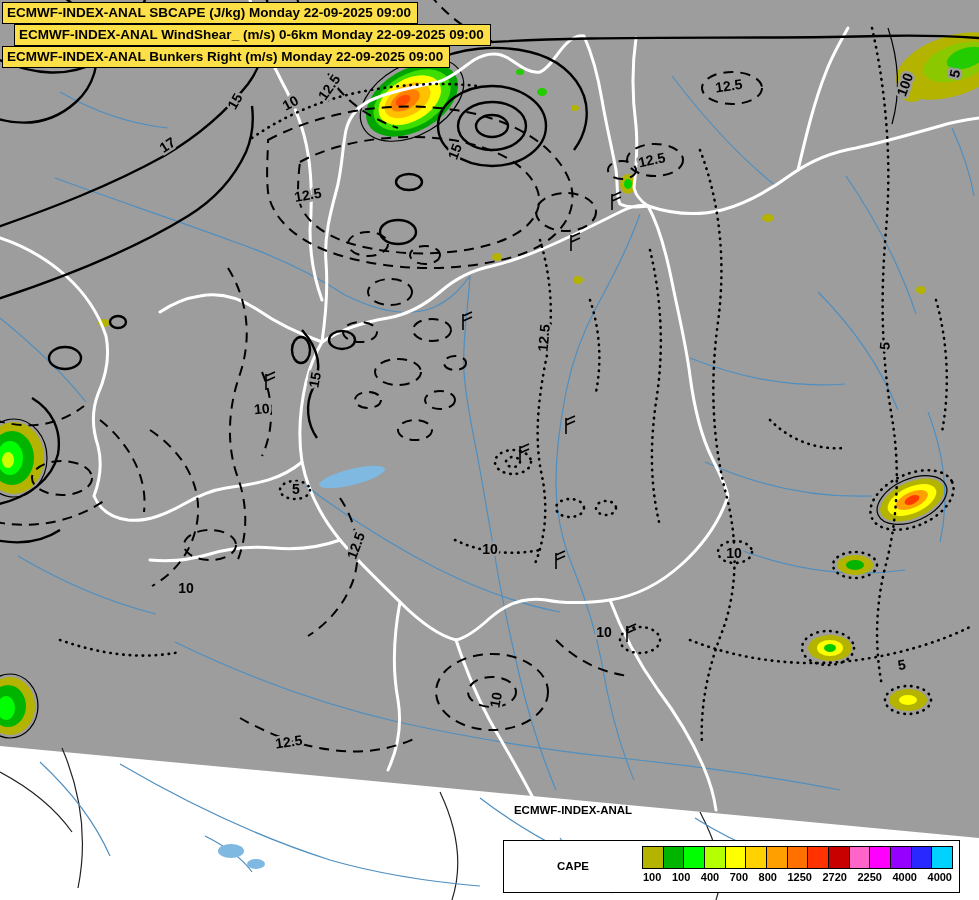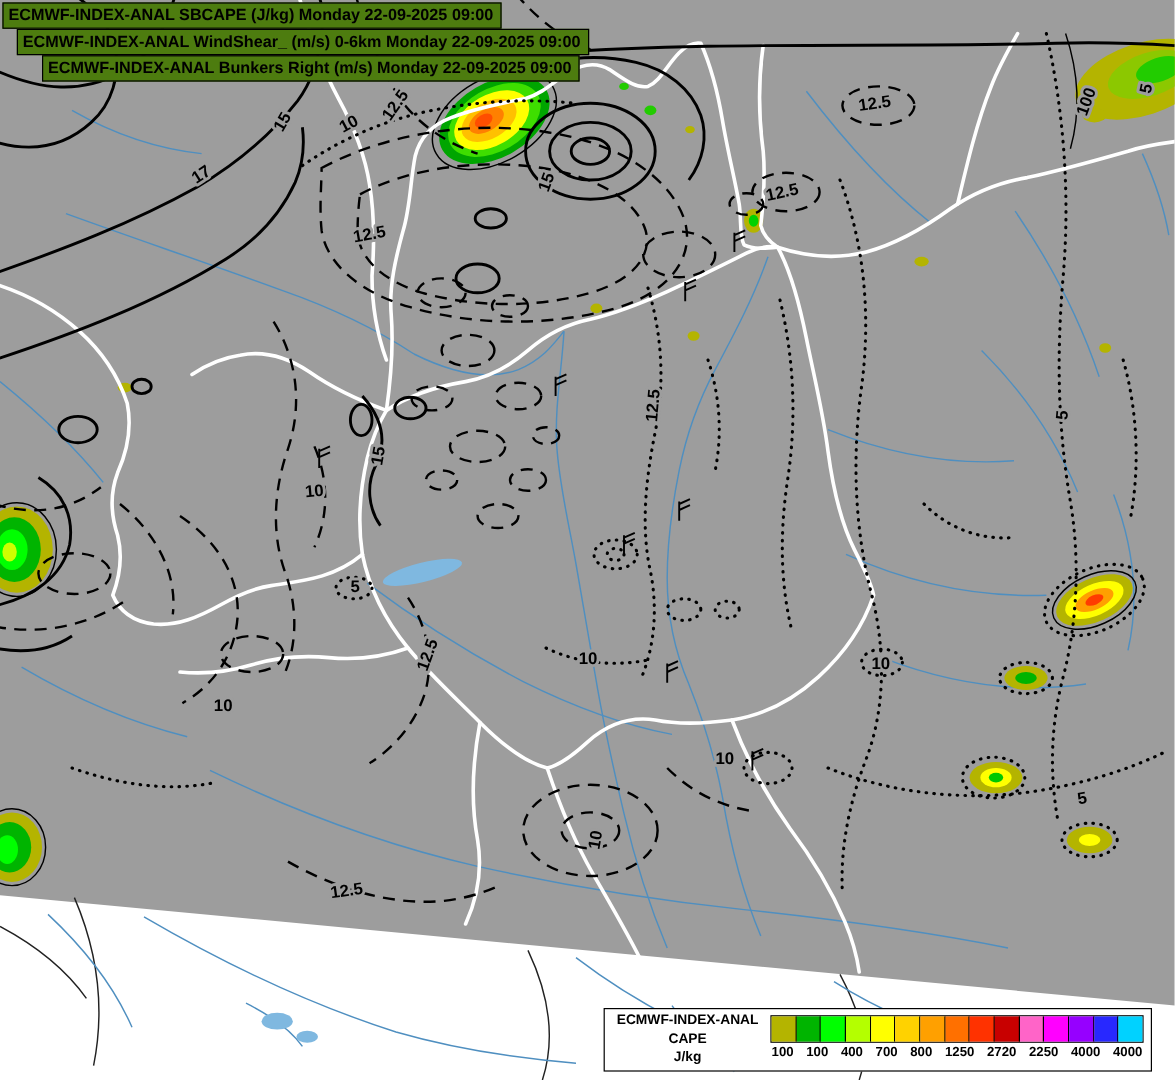--- a/index.html
+++ b/index.html
@@ -1,32 +1,32 @@
 <!DOCTYPE html>
 <html><head>
 <meta charset="utf-8">
 <style>
   html,body{margin:0;padding:0;background:#fff;}
   .stage{position:relative;width:979px;height:900px;overflow:hidden;background:#fff;
          font-family:"Liberation Sans",sans-serif;}
   .stage svg{position:absolute;left:0;top:0;}
   
-  .title-line{position:absolute;left:2px;background:#4d7c0f;border:1px solid #000;
+  .title-line{position:absolute;left:2px;background:#fde047;border:1px solid #000;
               color:#000;font:bold 13.5px "Liberation Sans",sans-serif;
               padding:2px 6px 3px 4px;white-space:nowrap;z-index:5;text-align:center;}
-  .t1{top:2px;} .t2{top:24px;margin-left:12px;} .t3{top:46px;margin-left:33px;}
+  .t1{top:2px;} .t2{top:24px;margin-left:12px;} .t3{top:46px;}
   
   .contour-label{font:bold 14px "Liberation Sans",sans-serif;fill:#000;
                  paint-order:stroke;stroke:#9d9d9d;stroke-width:5px;stroke-linejoin:round;
                  text-anchor:middle;dominant-baseline:middle;}
   
   .legend{position:absolute;left:503px;top:840px;width:457px;height:53px;background:#fff;
           border:1px solid #000;display:flex;z-index:5;box-sizing:border-box;}
   .legend-text{width:138px;display:flex;flex-direction:column;justify-content:center;
-               align-items:center;font:bold 11.5px "Liberation Sans",sans-serif;line-height:1.35;}
+               align-items:center;font:bold 11.5px "Liberation Sans",sans-serif;line-height:1.35;gap:40px;}
   .legend-bar-wrap{flex:1;padding:5px 6px 2px 0;box-sizing:border-box;}
   .legend-bar{display:flex;height:21px;border:1px solid #000;}
   .legend-bar .cell{flex:1;border-right:1px solid #000;}
   .legend-bar .cell:last-child{border-right:none;}
   .legend-ticks{display:flex;justify-content:space-between;
                 font:bold 11px "Liberation Sans",sans-serif;margin-top:2px;padding:0 1px;}
 </style>
 </head>
 <body>
 

